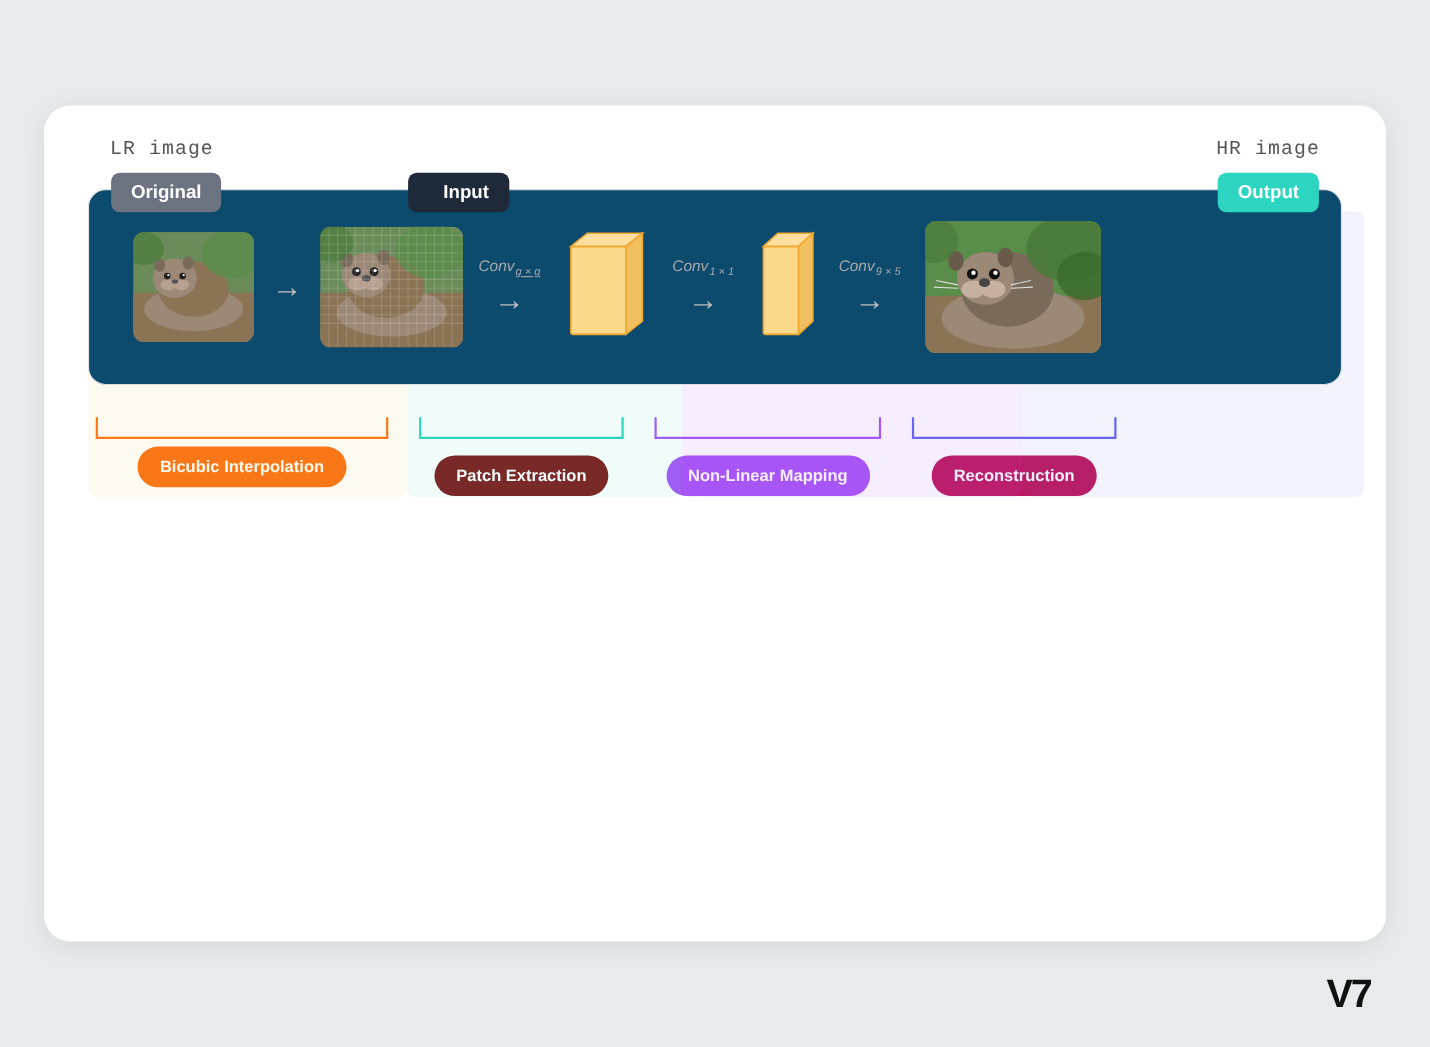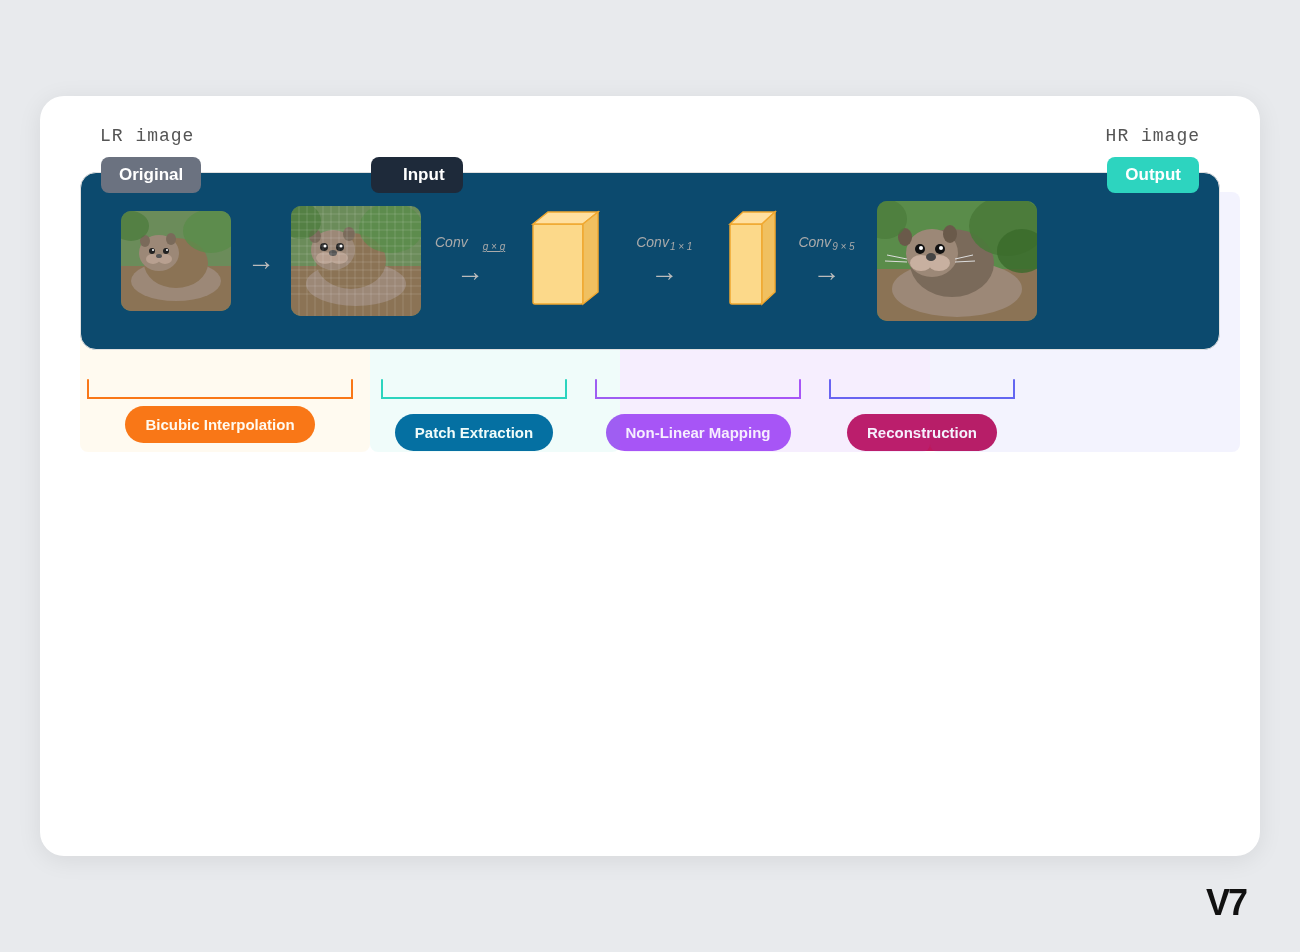--- a/index.html
+++ b/index.html
@@ -134,21 +134,21 @@
       border-radius: 20px;
       padding: 10px 20px;
       font-size: 15px;
       font-weight: 700;
       color: white;
       white-space: nowrap;
       margin-top: 8px;
     }
 
     .section-orange { background: #f97316; }
-    .section-teal { background: #0369a1; }
+    .section-teal { background: #7f1d1d; }
     .section-purple { background: #a855f7; }
     .section-blue { background: #be185d; }
 
     
     .v7-logo {
       position: absolute;
       bottom: 28px;
       right: 54px;
       font-size: 36px;
       font-weight: 900;
@@ -260,37 +260,37 @@
           <line x1="88" y1="0" x2="88" y2="110" stroke="rgba(255,255,255,0.15)" stroke-width="1"></line>
           <line x1="96" y1="0" x2="96" y2="110" stroke="rgba(255,255,255,0.15)" stroke-width="1"></line>
           <line x1="104" y1="0" x2="104" y2="110" stroke="rgba(255,255,255,0.15)" stroke-width="1"></line>
           <line x1="112" y1="0" x2="112" y2="110" stroke="rgba(255,255,255,0.15)" stroke-width="1"></line>
           <line x1="120" y1="0" x2="120" y2="110" stroke="rgba(255,255,255,0.15)" stroke-width="1"></line>
         </svg>
       </div>
 
       <div style="display:flex; flex-direction:column; align-items:center; margin: 0 8px;">
         <div class="conv-label" style="margin-bottom: 4px;">
-          <em>Conv</em><span class="conv-sub" style="font-size:10px; color:#aaa; margin-left:15px;text-decoration:underline;">g × g</span>
+          <em>Conv</em><span class="conv-sub" style="font-size:10px; color:#aaa; margin-left:1px;text-decoration:underline;">g × g</span>
         </div>
         <div class="arrow" style="margin:0;">→</div>
       </div>
 
       <div class="box-3d-container">
         <svg width="80" height="115" viewBox="0 0 80 115" xmlns="http://www.w3.org/2000/svg">
 
           <rect x="10" y="20" width="50" height="80" rx="2" fill="#fcd98a" stroke="#f0a830" stroke-width="1.5"></rect>
 
           <polygon points="10,20 25,8 75,8 60,20" fill="#ffe0a0" stroke="#f0a830" stroke-width="1.5"></polygon>
 
           <polygon points="60,20 75,8 75,88 60,100" fill="#f0c060" stroke="#f0a830" stroke-width="1.5"></polygon>
         </svg>
       </div>
 
-      <div style="display:flex; flex-direction:column; align-items:center; margin: 0 23px;">
+      <div style="display:flex; flex-direction:column; align-items:center; margin: 0 12px;">
         <div class="conv-label" style="margin-bottom: 4px;">
           <em>Conv</em><span class="conv-sub" style="font-size:10px; color:#aaa; margin-left:1px;">1 × 1</span>
         </div>
         <div class="arrow" style="margin:0;">→</div>
       </div>
 
       <div class="box-3d-container">
         <svg width="55" height="115" viewBox="0 0 55 115" xmlns="http://www.w3.org/2000/svg">
 
           <rect x="5" y="20" width="32" height="80" rx="2" fill="#fcd98a" stroke="#f0a830" stroke-width="1.5"></rect>

